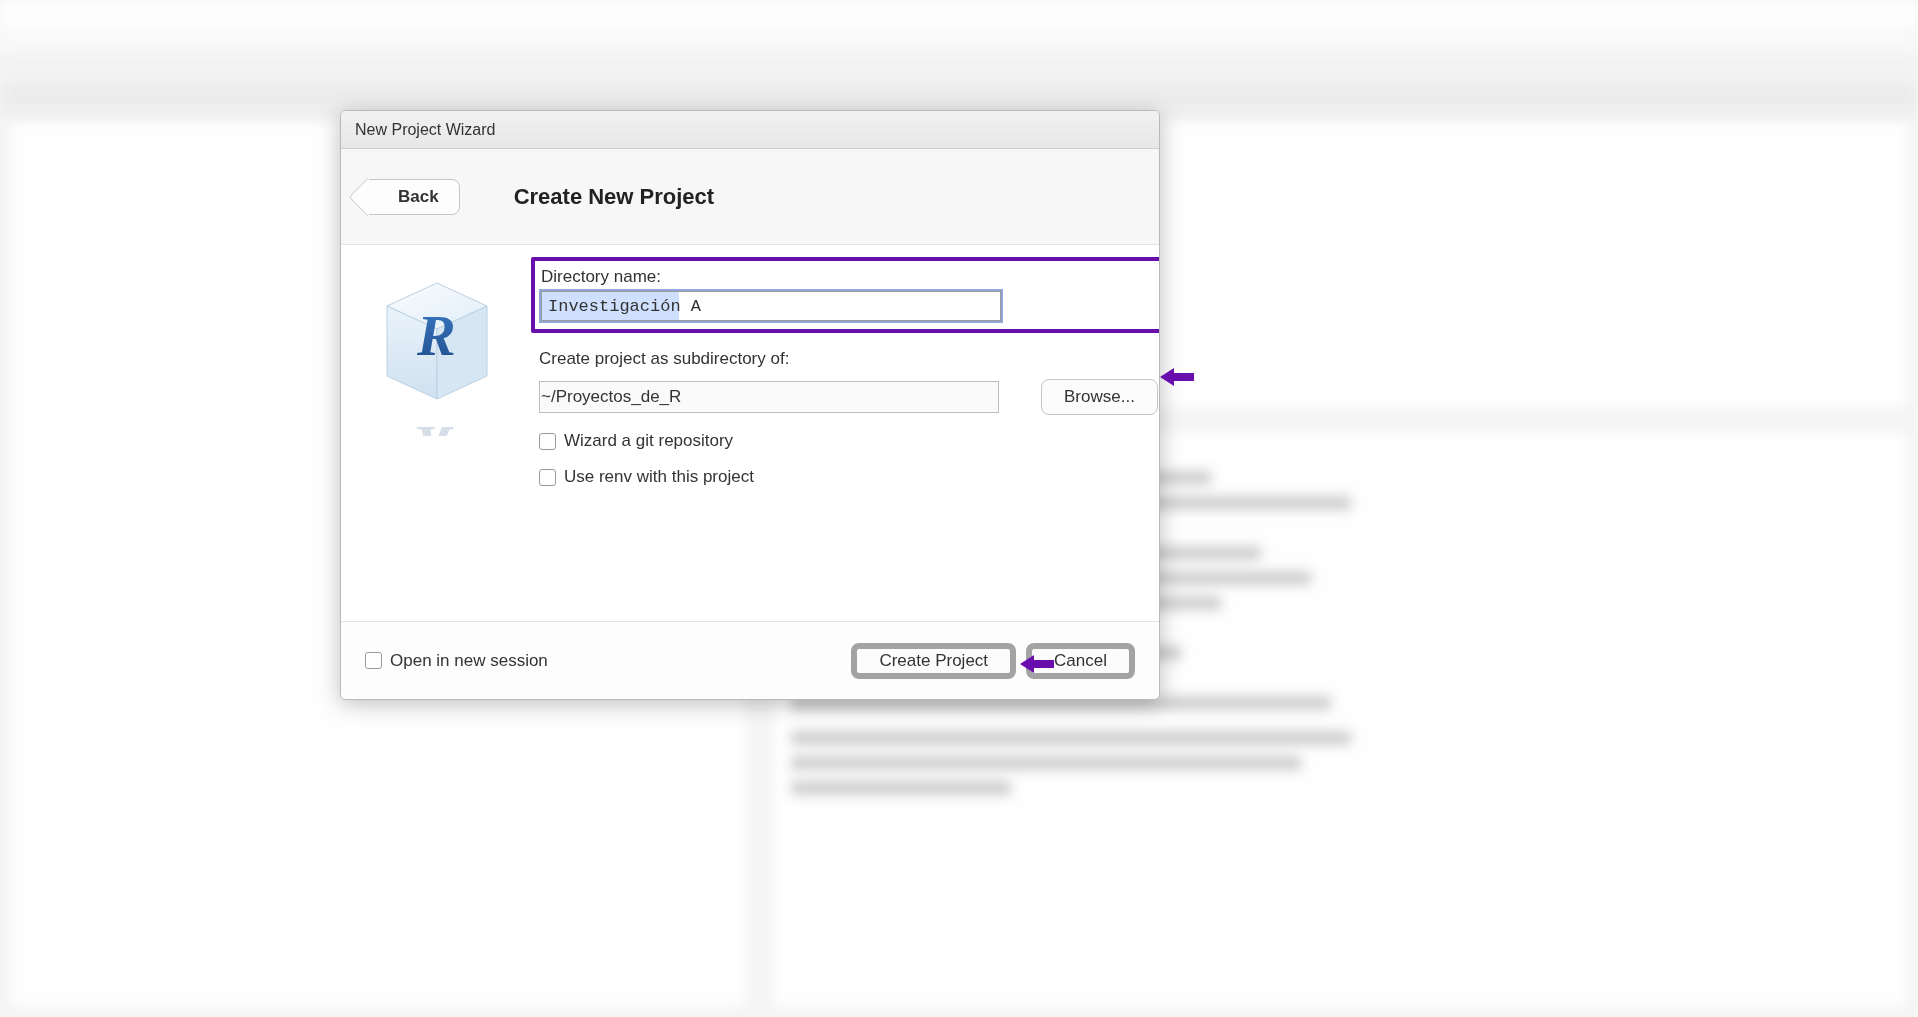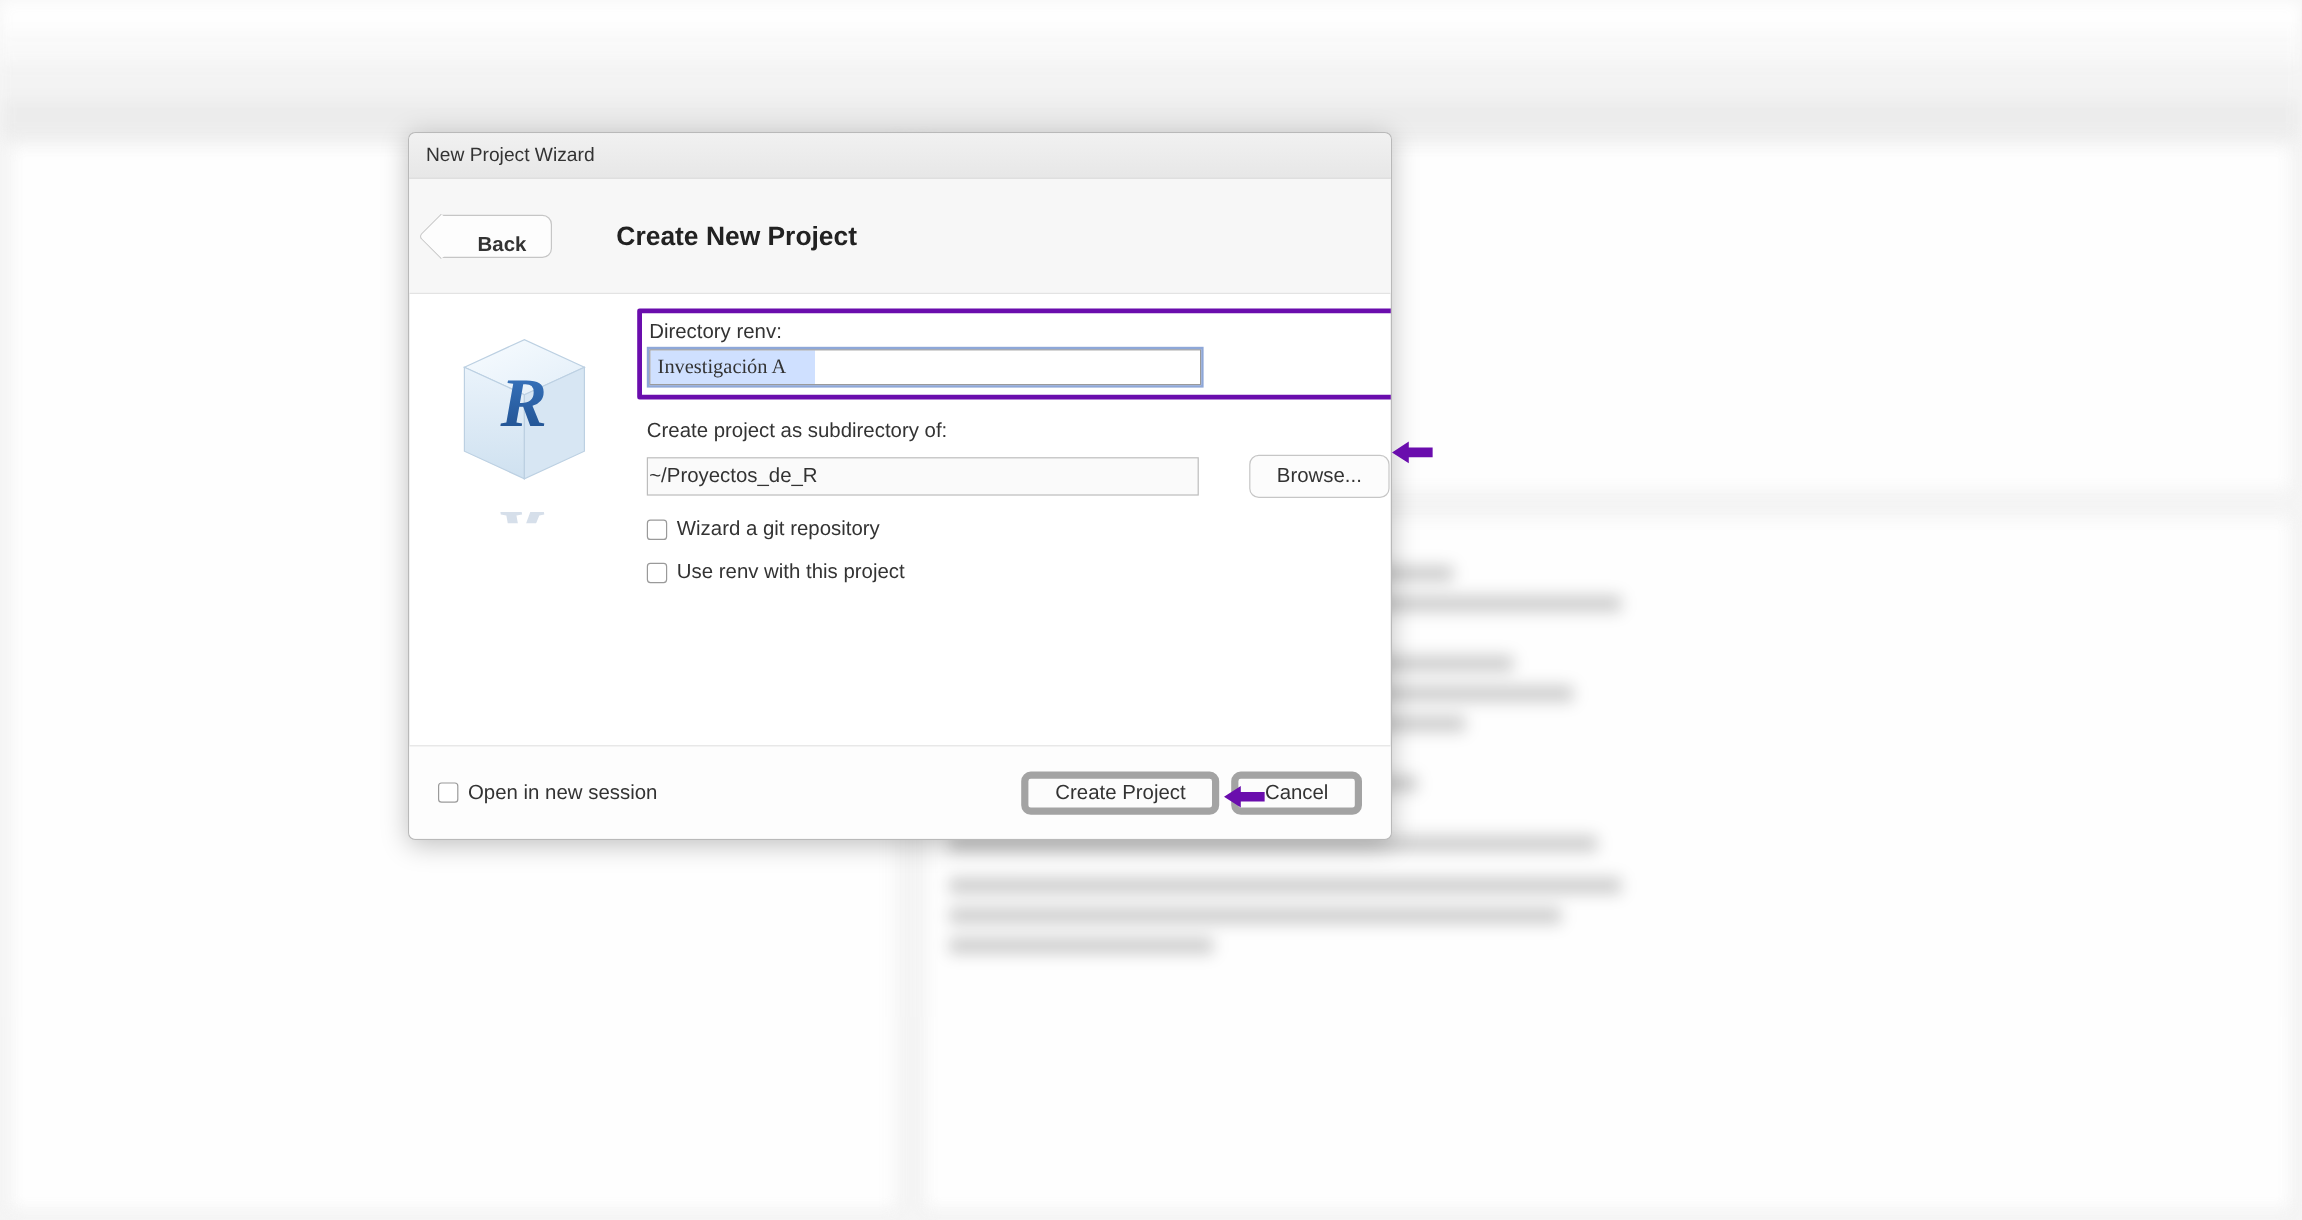--- a/index.html
+++ b/index.html
@@ -101,21 +101,21 @@
       background: #f7f7f7;
       border-bottom: 1px solid #e3e3e3;
       display: flex;
       align-items: center;
       padding: 0 26px;
       gap: 54px;
     }
     .back-button {
       position: relative;
       display: inline-flex;
-      align-items: flex-end;
+      align-items: center;
       height: 36px;
       padding: 0 20px 0 30px;
       font-size: 17px;
       font-weight: 600;
       color: #333;
       background: #fdfdfd;
       border: 1px solid #c6c6c6;
       border-top-right-radius: 8px;
       border-bottom-right-radius: 8px;
       cursor: pointer;
@@ -176,21 +176,21 @@
       margin-top: 0;
       margin-bottom: 4px;
     }
 
     .text-input {
       width: 460px;
       height: 30px;
       border: 1px solid #9a9a9a;
       padding: 2px 6px;
       font-size: 17px;
-      font-family: Liberation Serif, serif;
+      font-family: Liberation Mono, monospace;
       color: #333;
       outline: 2px solid #8ea7d8;
       outline-offset: 0;
     }
     .text-input.sel {
       background: linear-gradient(to right, #cfe0ff 0, #cfe0ff 137px, #ffffff 137px);
     }
 
     .subdir-row {
       display: flex;
@@ -349,21 +349,21 @@
 
         <g opacity="0.18">
           <text x="50" y="84" font-family="Georgia, 'Times New Roman', serif" font-size="58" font-weight="bold" font-style="italic" fill="#1f4e8c" transform="scale(1,-1) translate(0,-240)">R</text>
         </g>
       </svg>
     </div>
 
     <div class="form-area">
 
       <div class="highlight-box">
-        <div class="form-label">Directory renv:</div>
+        <div class="form-label">Directory name:</div>
         <input type="text" class="text-input sel" value="Investigación A" style="">
       </div>
 
       <div class="form-label">Create project as subdirectory of:</div>
       <div class="subdir-row">
         <input type="text" class="subdir-input" value="~/Proyectos_de_R" style="">
         <button class="browse-button">
           <span>Browse...</span>
         </button>
       </div>

